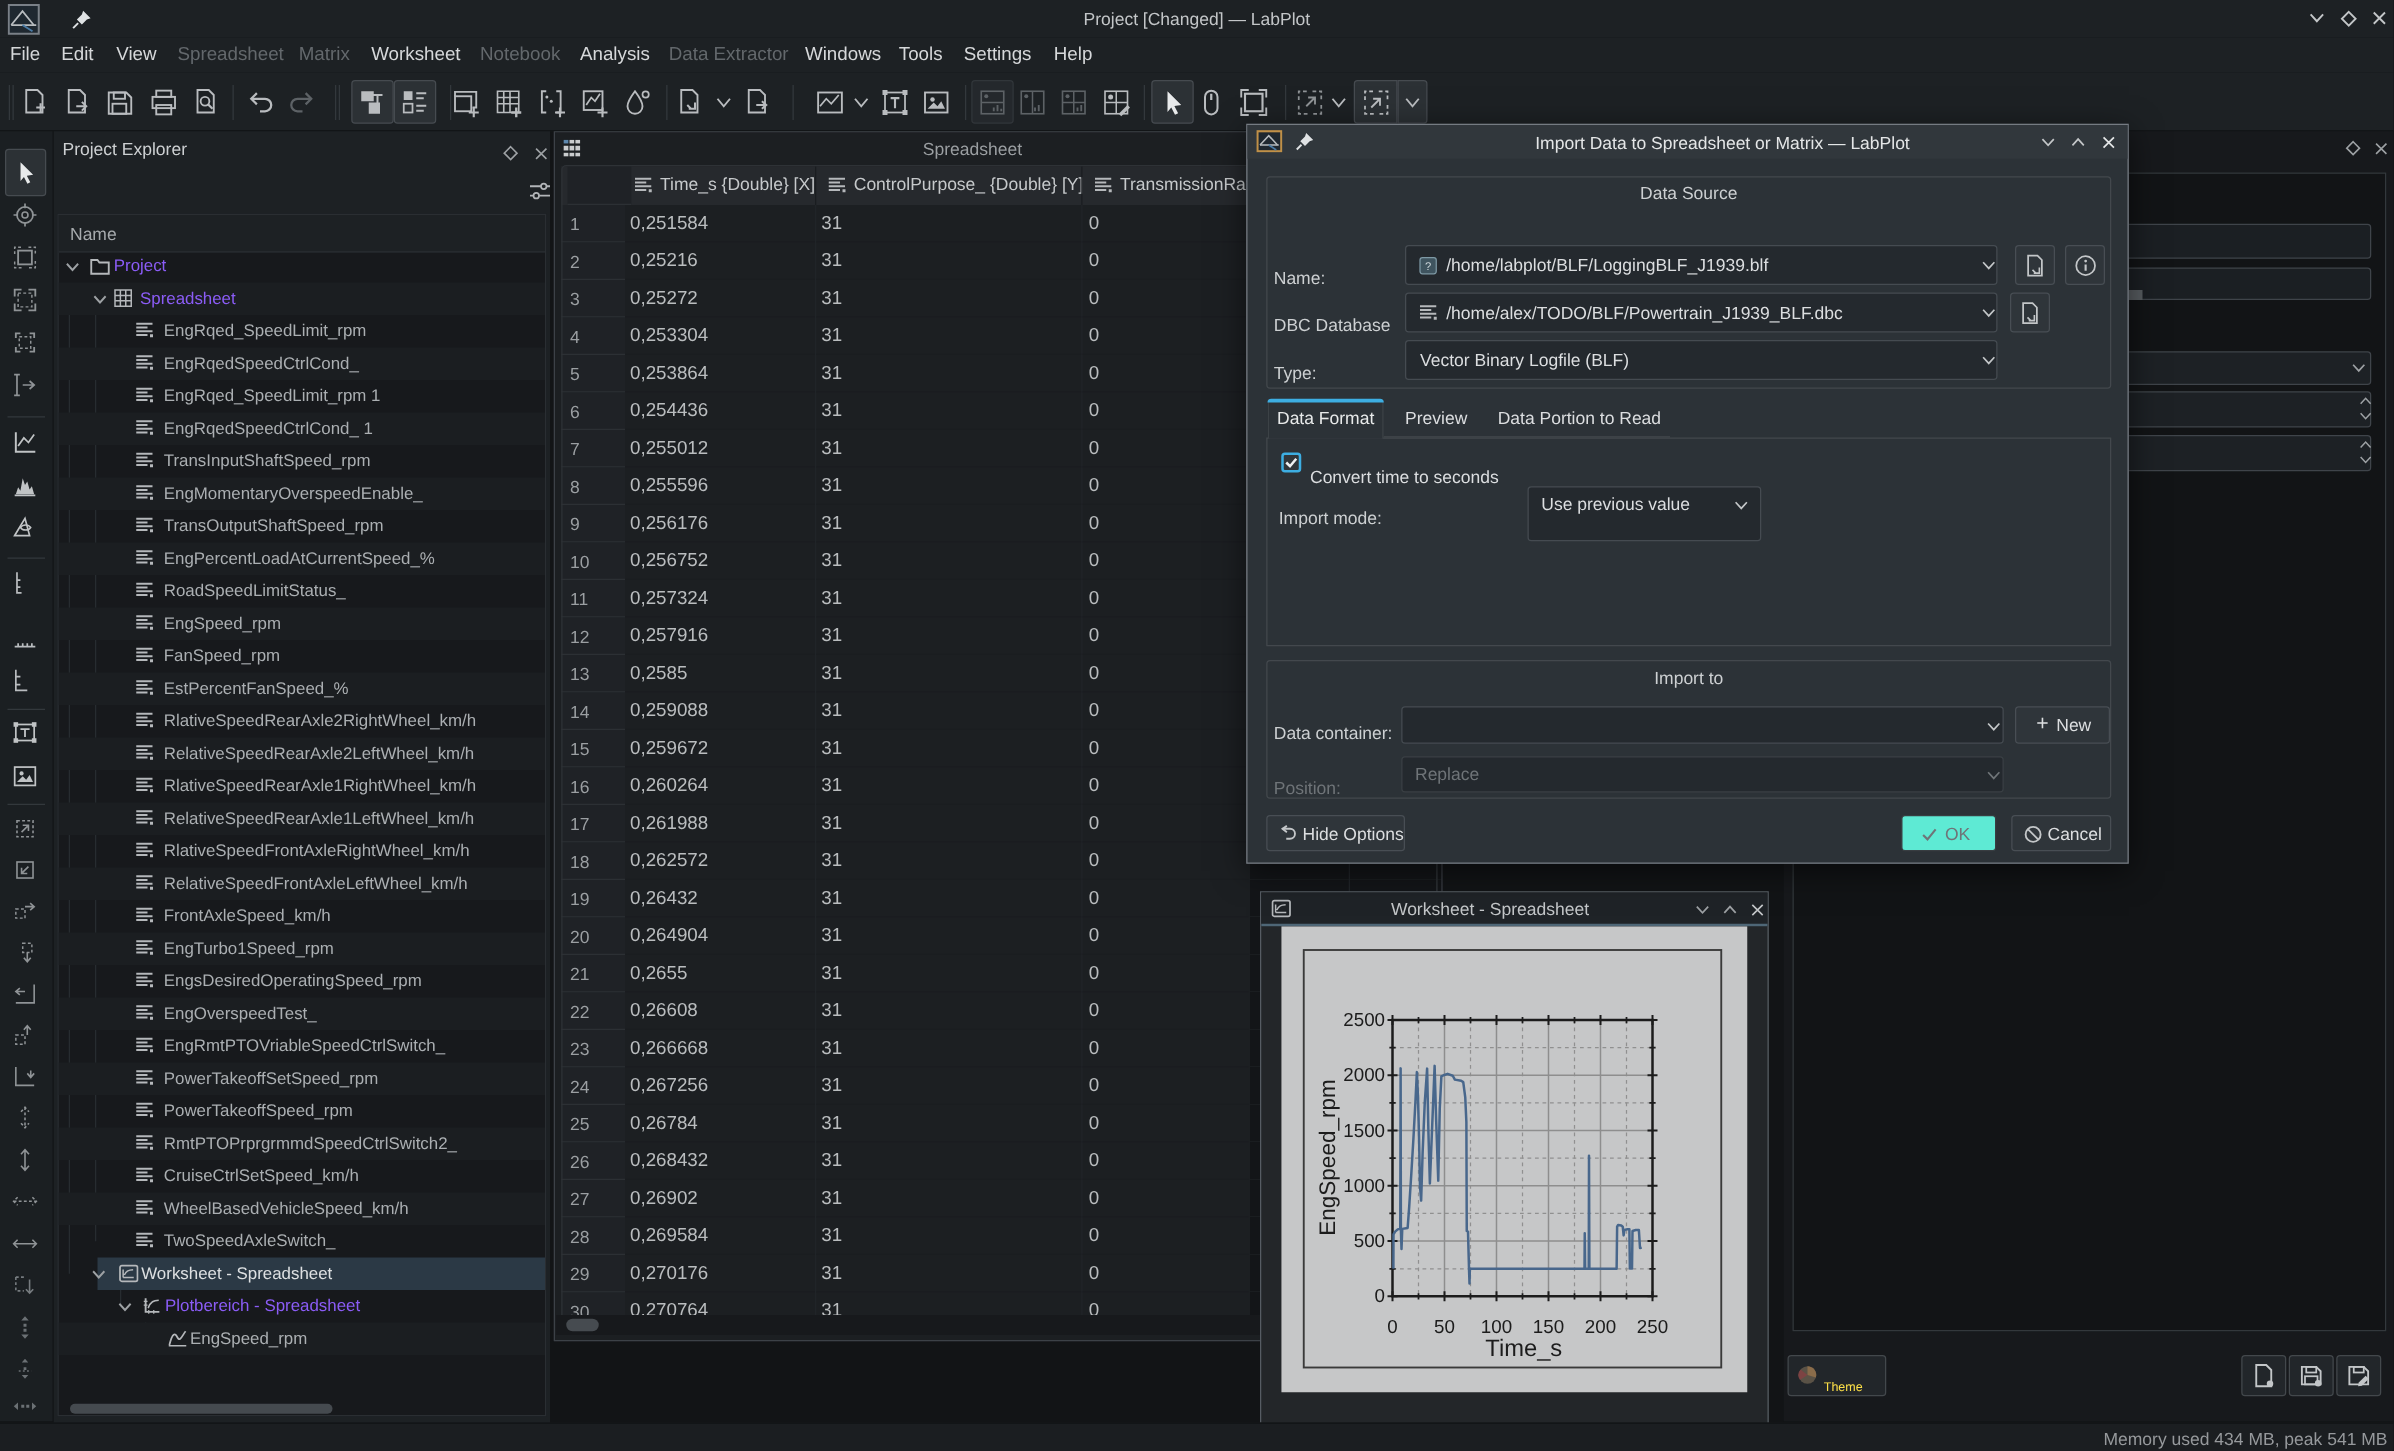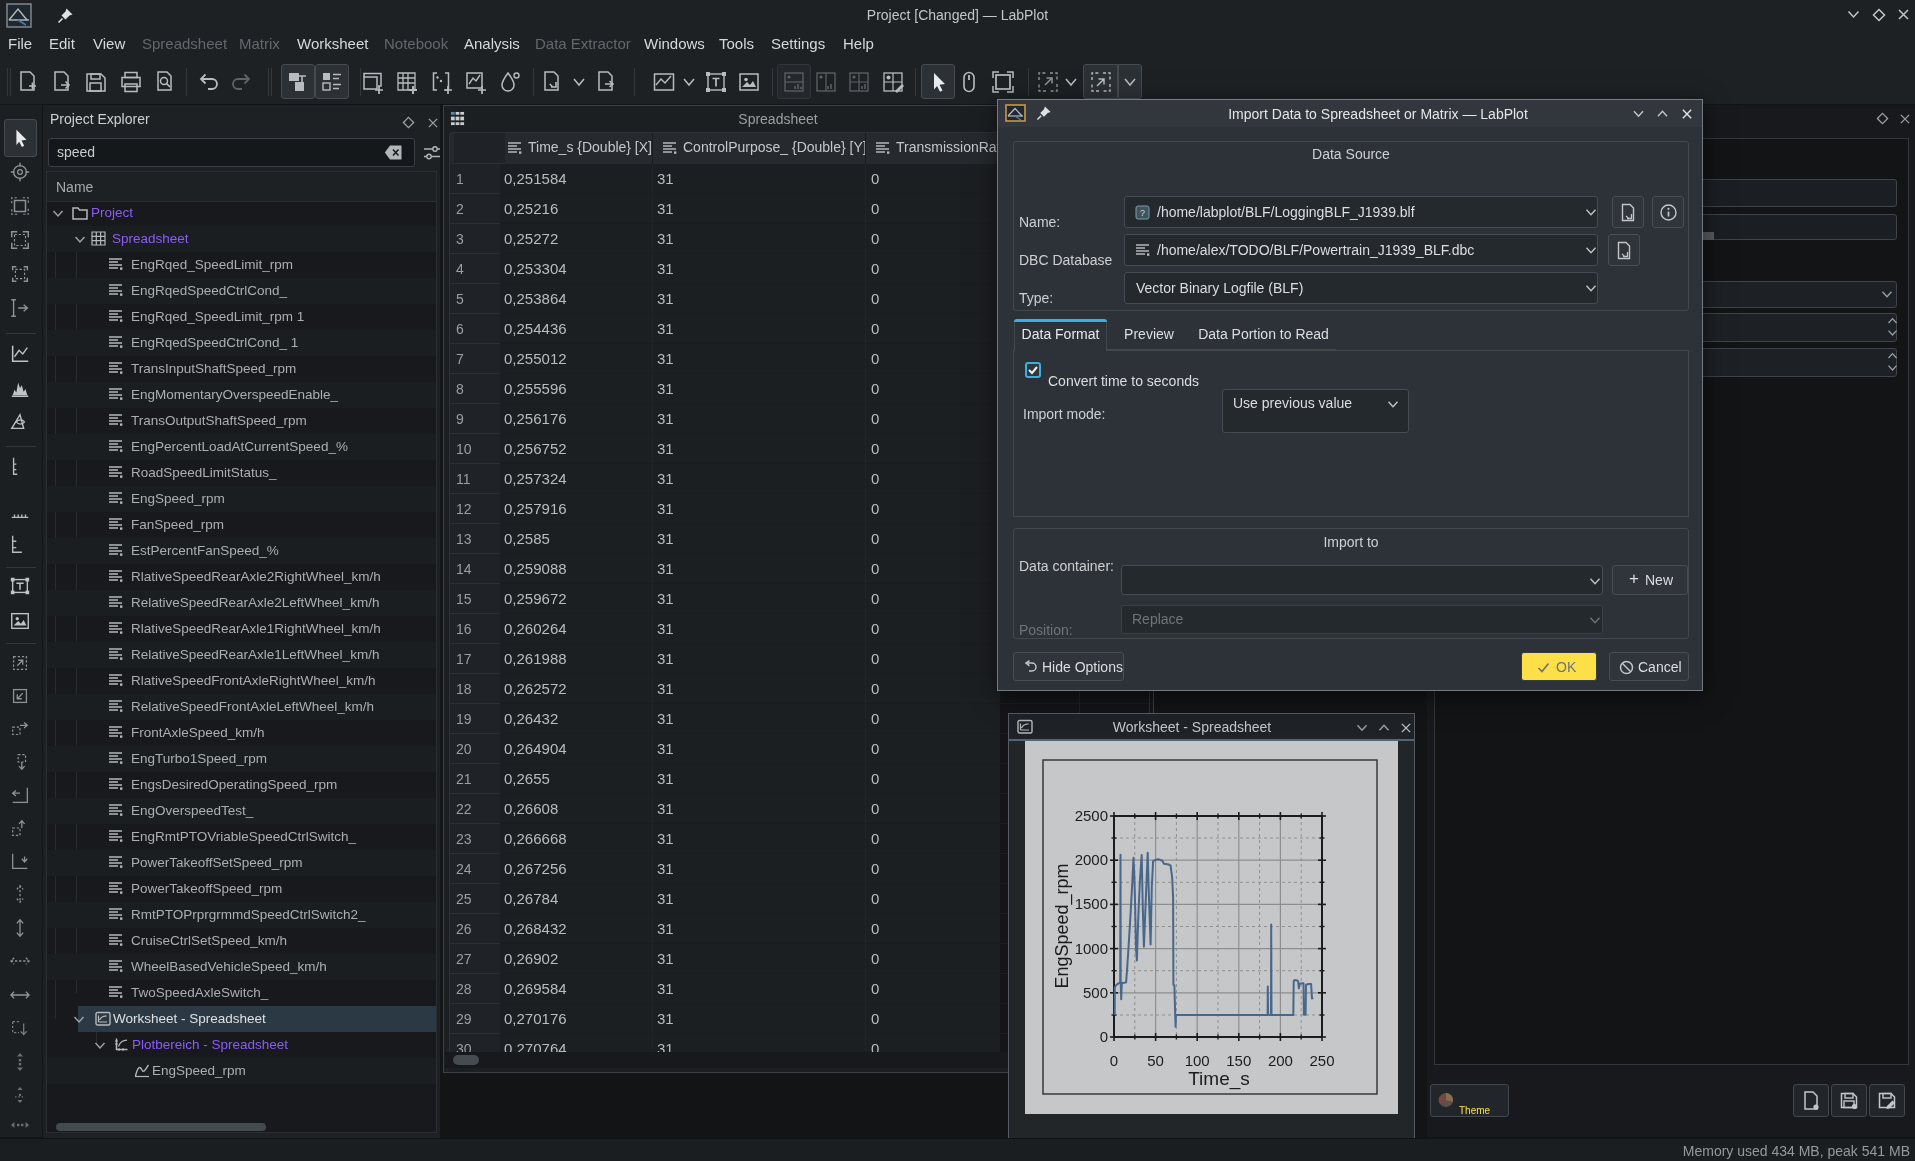--- a/index.html
+++ b/index.html
@@ -421,26 +421,20 @@
         </g>
     </defs>
   </svg>
   <div class="abs" id="pe">
     <div class="abs" id="petitle">Project Explorer
       <svg class="abs" style="left:352px;top:5px" width="13" height="13" viewBox="0 0 14 14">
           <path d="M7 1.5 L12.5 7 L7 12.5 L1.5 7 Z" fill="none" stroke="#9da1a4" stroke-width="1.4"></path>
         </svg>
       <svg class="abs" style="left:377px;top:6px" width="12" height="12" viewBox="0 0 13 13">
           <path d="M2 2 L11 11 M11 2 L2 11" stroke="#9da1a4" stroke-width="1.4"></path>
-        </svg>
-    </div>
-    <div class="abs" id="pesearch">speed
-      <svg class="abs" style="left:335px;top:5px" width="19" height="17" viewBox="0 0 19 17">
-          <path d="M6 1.5 H17.5 V15.5 H6 L0.8 8.5 Z" fill="#b2b5b8"></path>
-          <path d="M9 5.5 L14.5 11.5 M14.5 5.5 L9 11.5" stroke="#15181a" stroke-width="1.5"></path>
         </svg>
     </div>
     <svg class="abs" style="left:380px;top:40px" width="18" height="16" viewBox="0 0 18 16">
         <path d="M1 4 h16 M1 11.5 h16" stroke="#b2b5b8" stroke-width="1.5"></path>
         <circle cx="12" cy="4" r="2.2" fill="#1d2124" stroke="#b2b5b8" stroke-width="1.4"></circle>
         <circle cx="6" cy="11.5" r="2.2" fill="#1d2124" stroke="#b2b5b8" stroke-width="1.4"></circle>
       </svg>
     <div class="abs" id="petree">
       <div class="abs" id="pehead">Name</div>
       <div class="abs gline" style="left:8px;top:67px;height:780px"></div>
@@ -1073,21 +1067,21 @@
       <div class="lbl" style="left:50px;top:263px;color:#dcdee0">Convert time to seconds</div>
       <div class="lbl" style="left:25px;top:296px">Import mode:</div>
       <div class="combo" style="left:224px;top:289px;width:187px;height:44px">
         <span class="abs" style="left:10px;top:5px">Use previous value</span>
         <svg class="abs" style="left:164px;top:10px" width="12" height="9" viewBox="0 0 13 10">
           <path d="M1.5 2 L6.5 7.5 L11.5 2" fill="none" stroke="#c3c6c8" stroke-width="1.5"></path>
         </svg>
       </div>
       <div class="grp" style="left:15px;top:428px;width:676px;height:111px"></div>
       <div class="abs" style="left:15px;top:434px;width:676px;text-align:center;font-size:14px;color:#cdd0d2">Import to</div>
-      <div class="lbl" style="left:21px;top:448px">Data container:</div>
+      <div class="lbl" style="left:21px;top:468px">Data container:</div>
       <div class="combo" style="left:123px;top:465px;width:482px;height:30px">
         <svg class="abs" style="left:467px;top:11px" width="12" height="9" viewBox="0 0 13 10">
           <path d="M1.5 2 L6.5 7.5 L11.5 2" fill="none" stroke="#c3c6c8" stroke-width="1.5"></path>
         </svg>
       </div>
       <div class="btn" style="left:614px;top:465px;width:76px;height:30px">
         <span style="position:absolute;left:16px;top:3px;font-size:17px;font-weight:400;color:#dcdee0">+</span>
         <span style="position:absolute;left:32px;top:6px">New</span>
       </div>
       <div class="lbl" style="left:21px;top:512px;color:#6f7478">Position:</div>
@@ -1097,21 +1091,21 @@
           <path d="M1.5 2 L6.5 7.5 L11.5 2" fill="none" stroke="#6f7478" stroke-width="1.5"></path>
         </svg>
       </div>
       <div class="btn" style="left:15px;top:552px;width:111px;height:29px">
         <svg class="abs" style="left:9px;top:7px" width="15" height="15" viewBox="0 0 15 15">
           <path d="M3 3 H9 A4 4 0 0 1 9 11 H6" fill="none" stroke="#c3c6c8" stroke-width="1.5"></path>
           <path d="M6.5 0.7 L3 3 L6.5 5.8" fill="none" stroke="#c3c6c8" stroke-width="1.5"></path>
         </svg>
         <span style="position:absolute;left:28px;top:6px">Hide Options</span>
       </div>
-      <div class="btn" style="left:523px;top:552px;width:76px;height:29px;background:#fde047;border-color:#383d41;color:#6f7478">
+      <div class="btn" style="left:523px;top:552px;width:76px;height:29px;background:#5eead4;border-color:#383d41;color:#6f7478">
         <svg class="abs" style="left:15px;top:8px" width="13" height="13" viewBox="0 0 13 13">
           <path d="M1.5 7 L5 10.5 L11.5 2.5" fill="none" stroke="#6f7478" stroke-width="1.7"></path>
         </svg>
         <span style="position:absolute;left:34px;top:6px">OK</span>
       </div>
       <div class="btn" style="left:611px;top:552px;width:80px;height:29px">
         <svg class="abs" style="left:9px;top:7px" width="15" height="15" viewBox="0 0 15 15">
           <circle cx="7.5" cy="7.5" r="6" fill="none" stroke="#c3c6c8" stroke-width="1.5"></circle>
           <path d="M3.3 3.3 L11.7 11.7" stroke="#c3c6c8" stroke-width="1.5"></path>
         </svg>

